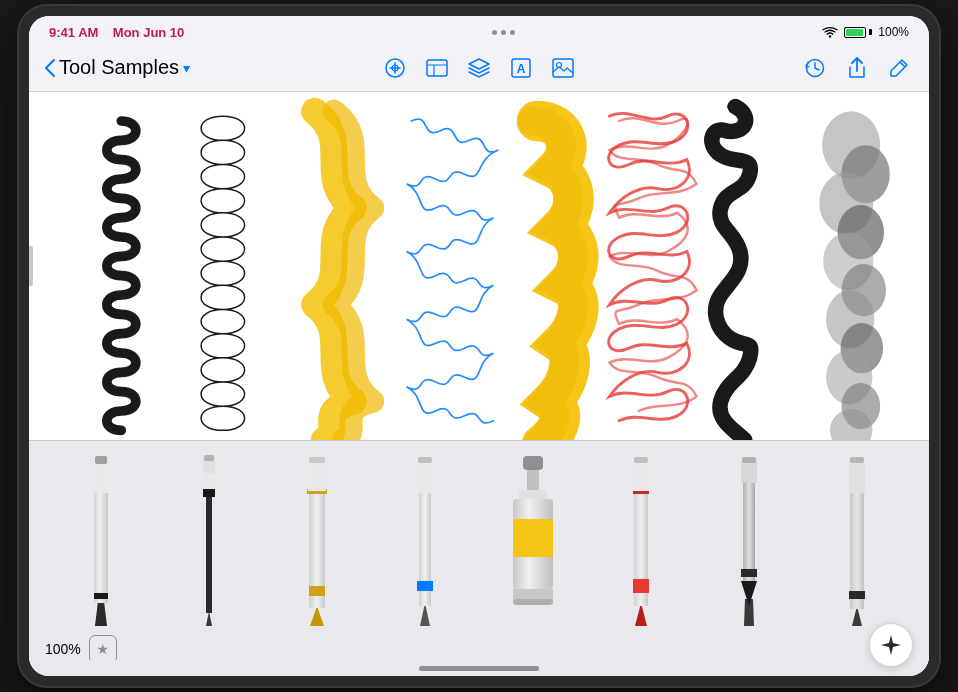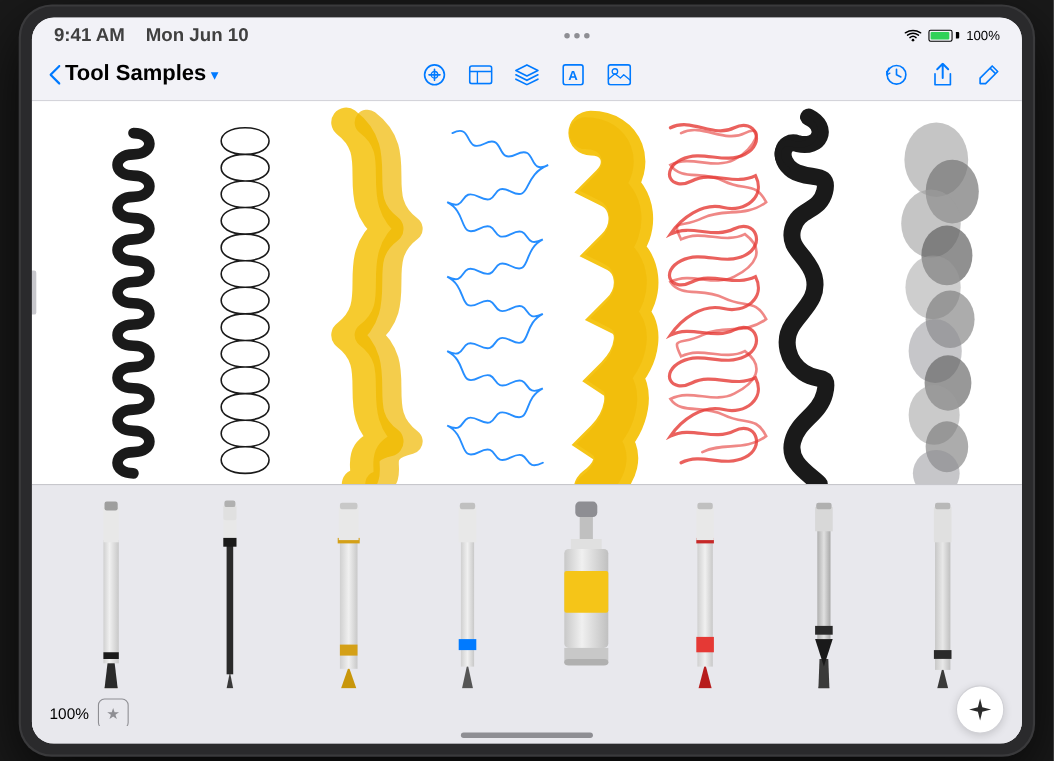--- a/index.html
+++ b/index.html
@@ -39,23 +39,23 @@
     .status-bar {
       display: flex;
       align-items: center;
       justify-content: space-between;
       padding: 6px 20px 2px;
       background: #f2f2f7;
       height: 28px;
     }
 
     .status-time {
-      font-size: 17px;
+      font-size: 13px;
       font-weight: 600;
-      color: #404040;
+      color: #be185d;
     }
 
     .status-center {
       display: flex;
       gap: 4px;
     }
 
     .status-dot {
       width: 5px;
       height: 5px;
@@ -103,21 +103,21 @@
 
     .doc-title {
       display: flex;
       align-items: center;
       gap: 4px;
       cursor: pointer;
     }
 
     .doc-title-text {
       font-size: 20px;
-      font-weight: 700;
+      font-weight: 400;
       color: #000;
     }
 
     .chevron-down {
       color: #007aff;
       font-size: 14px;
     }
 
     .toolbar-center {
       display: flex;

